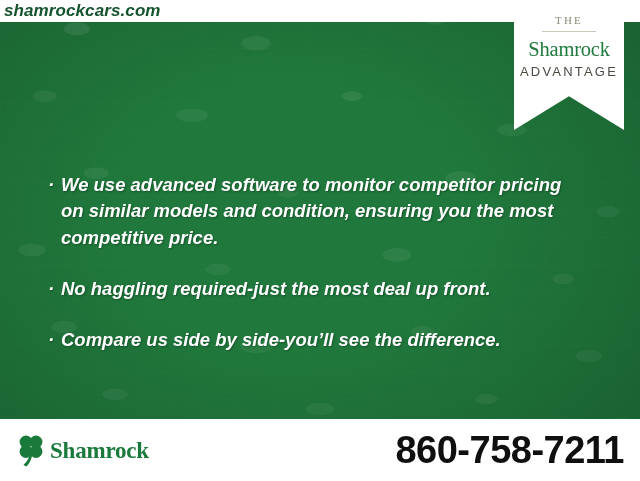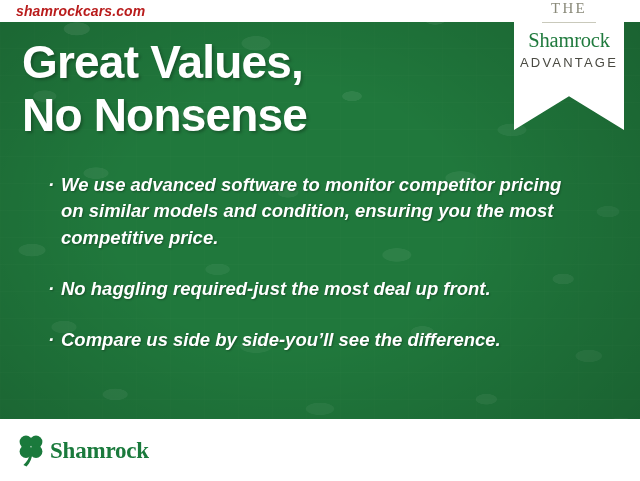--- a/index.html
+++ b/index.html
@@ -71,26 +71,26 @@
   .topbar {
     position: absolute;
     left: 0; top: 0;
     width: 640px;
     height: 22px;
     background: #ffffff;
     display: flex;
     align-items: center;
   }
   .topbar-text {
-    font-size: 14px;
+    font-size: 17px;
     font-style: italic;
     font-weight: bold;
-    color: #b91c1c;
+    color: #14532d;
     letter-spacing: 0.1px;
-    padding-left: 16px;
+    padding-left: 4px;
     font-family: "Liberation Sans", sans-serif;
   }
 
   
   .bottombar {
     position: absolute;
     left: 0; bottom: 0;
     width: 640px;
     height: 62px;
     background: #ffffff;
@@ -189,21 +189,22 @@
     right: 16px;
     top: 0;
     width: 110px;
     height: 130px;
     background: #ffffff;
     clip-path: polygon(0 0, 100% 0, 100% 100%, 50% 74%, 0 100%);
     box-shadow: -1px 0 3px rgba(0,0,0,0.18);
     text-align: center;
   }
   .banner-the {
-    font-size: 15px;
+    margin-top: 14px;
+    font-size: 11px;
     letter-spacing: 2.2px;
     color: #8a8a7a;
     font-family: "Liberation Serif", serif;
   }
   .banner-rule {
     width: 54px;
     height: 1px;
     background: #c9c9bb;
     margin: 5px auto 6px;
   }
@@ -235,24 +236,20 @@
     <span class="topbar-text">shamrockcars.com</span>
   </div>
 
   <div class="banner">
     <div class="banner-the">THE</div>
     <div class="banner-rule"></div>
     <div class="banner-name">Shamrock</div>
     <div class="banner-word">ADVANTAGE</div>
   </div>
 
-  <div class="headline">
-    <div>Great Values,</div>
-    <div>No Nonsense</div>
-  </div>
 
   <div class="bullets">
     <div class="bullet">
       <span class="bullet-dot">·</span>
       <span class="bullet-text">We use advanced software to monitor competitor pricing on similar models and condition, ensuring you the most competitive price.</span>
     </div>
     <div class="bullet">
       <span class="bullet-dot">·</span>
       <span class="bullet-text">No haggling required-just the most deal up front.</span>
     </div>
@@ -272,15 +269,16 @@
             <circle cx="10" cy="18.5" r="6.4"></circle>
             <circle cx="20" cy="18.5" r="6.4"></circle>
             <path d="M14.4 19 C13.4 25, 10.8 29, 7.4 32 L10.6 33.6 C14.2 29.8, 16.2 25, 16.6 19 Z"></path>
           </g>
         </svg>
       </div>
       <div class="brand-words">
         <span class="brand-name">Shamrock</span>
       </div>
     </div>
+    <div class="phone">860-758-7211</div>
   </div>
 
 </div>
 
 </body></html>

